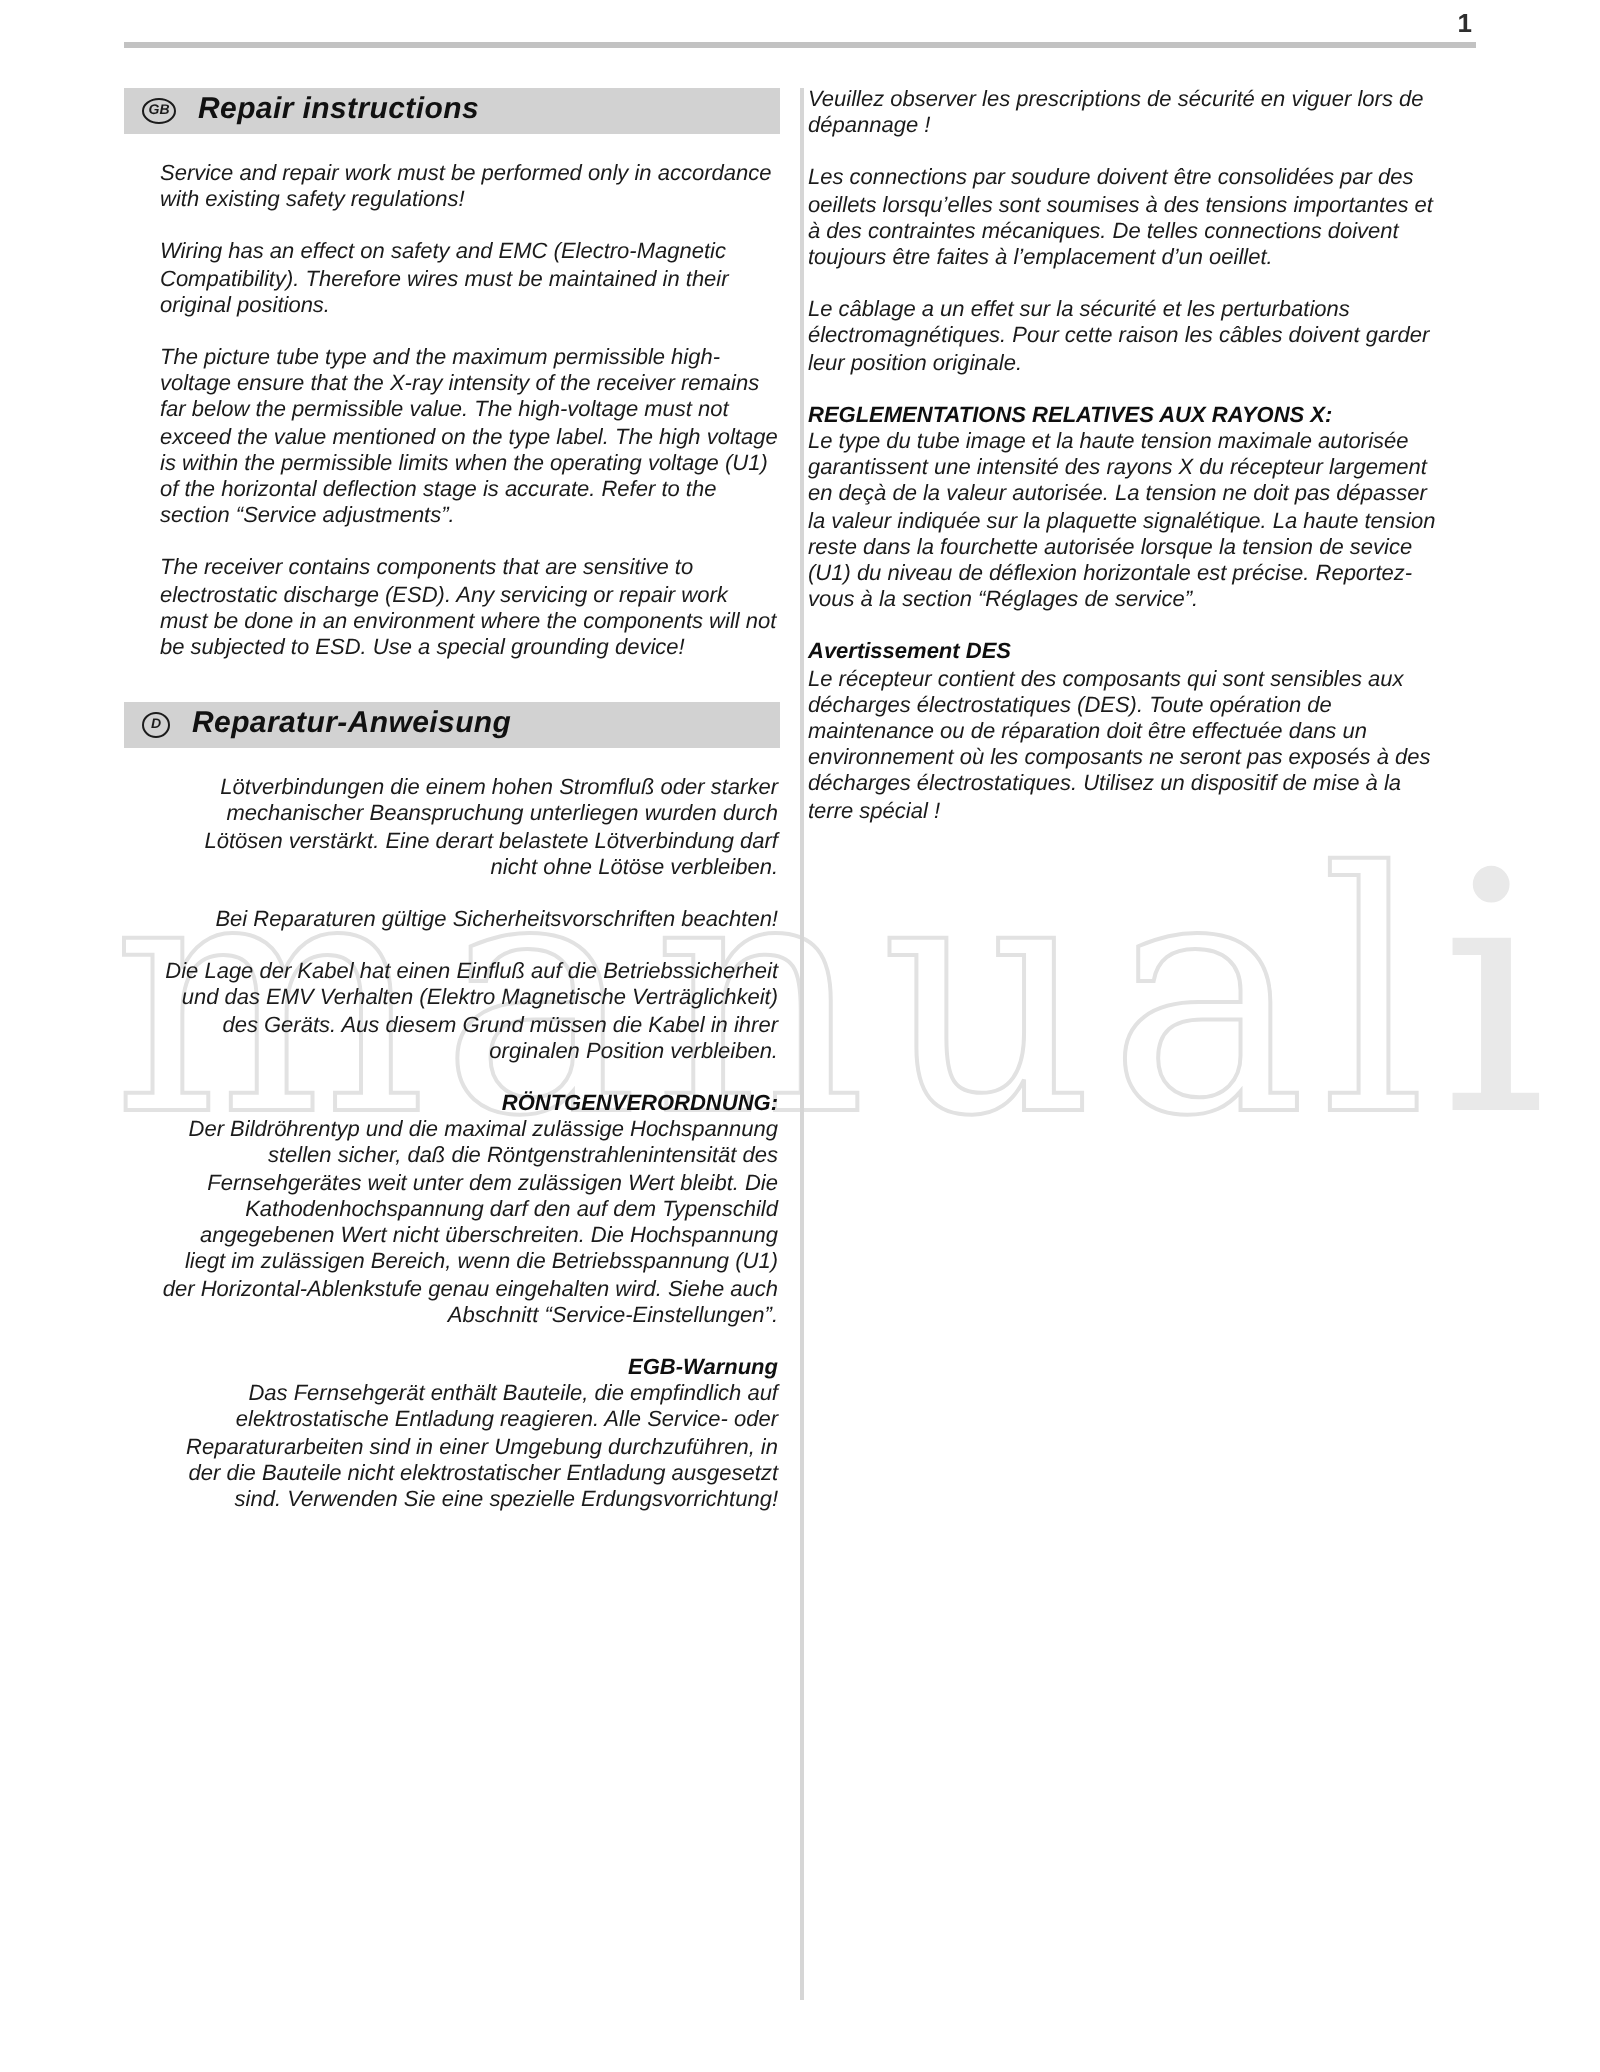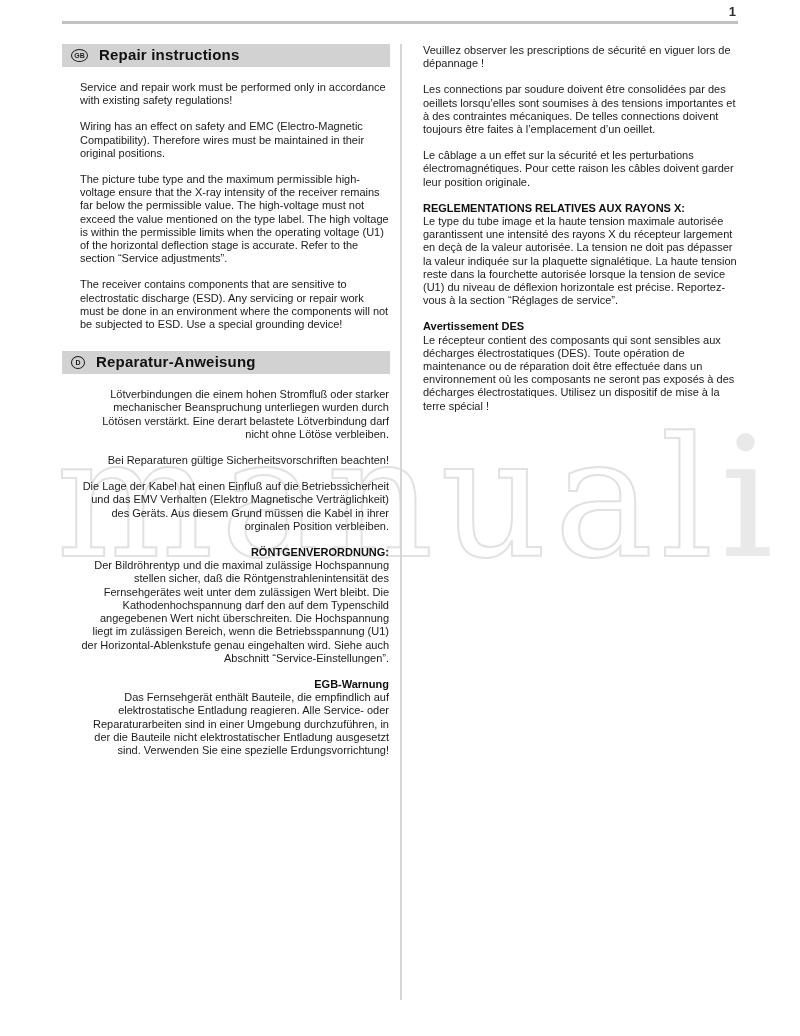--- a/index.html
+++ b/index.html
@@ -42,21 +42,21 @@
   .wm-solid{
     color:var(--watermark_fill);
     -webkit-text-stroke:0;
   }
   .column-divider{
     position:absolute;left:400px;top:44px;width:2px;height:956px;
     background:var(--divider);z-index:1;
   }
   .columns{
     position:absolute;left:62px;top:44px;width:676px;
-    display:flex;gap:19px;z-index:2;
+    display:flex;z-index:2;font-style:italic;
   }
   .col{width:328px;}
   .col.right{width:329px;}
   .section-header{
     background:var(--header_bar);
     height:23px;
     display:flex;align-items:center;
     padding-left:9px;gap:11px;
     margin:0 0 14px 0;
   }

